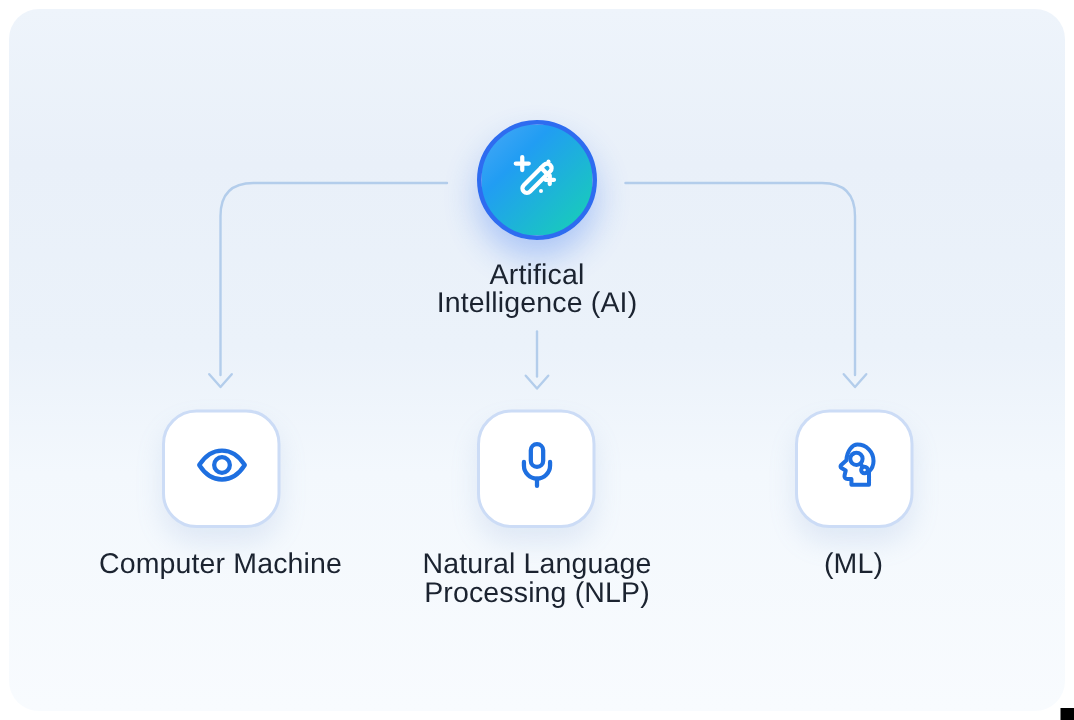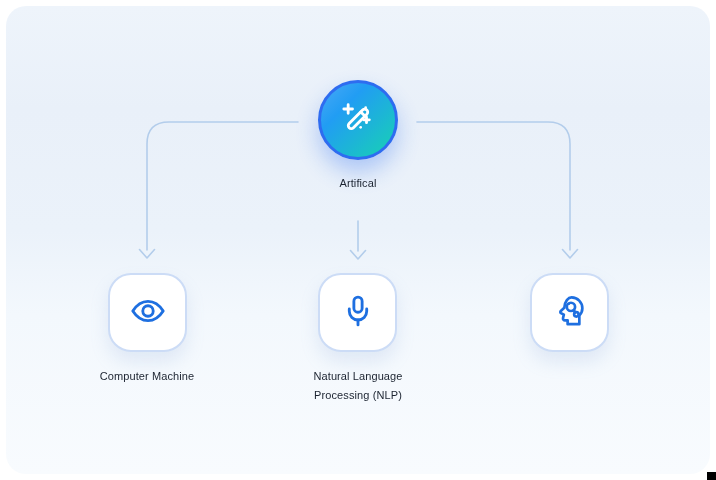--- a/index.html
+++ b/index.html
@@ -44,21 +44,21 @@
     display: flex; align-items: center; justify-content: center;
   }
   .child-node.cv  { left: 108px; }
   .child-node.nlp { left: 318px; }
   .child-node.ml  { left: 530px; }
   .node-label {
     position: absolute;
     width: 220px;
     text-align: center;
     color: #1b2330;
-    font-size: 11px;
+    font-size: 19px;
     font-weight: 500;
     line-height: 19px;
     letter-spacing: 0.1px;
   }
   .node-label.ai  { left: 248px; top: 174px; }
   .node-label.cv  { left: 37px;  top: 367px; }
   .node-label.nlp { left: 248px; top: 367px; }
   .node-label.ml  { left: 459px; top: 367px; }
   .corner-artifact {
     position: absolute;
@@ -94,20 +94,21 @@
       <path d="M10.2 8.4 L13.8 8.4" transform="rotate(45 12 12.5)"></path>
       <path d="M6.1 4 V9.2 M3.5 6.6 H8.7"></path>
       <path d="M17.1 11.4 V14.8 M15.4 13.1 H18.8"></path>
       <circle cx="16.6" cy="5.8" r="0.8" fill="#ffffff" stroke="none"></circle>
       <circle cx="13.6" cy="17.6" r="0.8" fill="#ffffff" stroke="none"></circle>
     </svg>
   </span>
 </div>
 <div class="node-label ai">
   <div>Artifical</div>
+  <div>Intelligence (AI)</div>
 </div>
 
 <div class="child-node cv">
   <span>
     <svg width="38" height="38" viewBox="0 0 24 24" fill="none" stroke="#1e6fe0" stroke-width="1.8" stroke-linecap="round" stroke-linejoin="round">
       <path d="M2.4 12 C5.2 7.6 8.4 5.9 12 5.9 C15.6 5.9 18.8 7.6 21.6 12 C18.8 16.4 15.6 18.1 12 18.1 C8.4 18.1 5.2 16.4 2.4 12 Z"></path>
       <circle cx="12" cy="12" r="3.3"></circle>
     </svg>
   </span>
 </div>
@@ -135,15 +136,16 @@
     <svg width="38" height="38" viewBox="0 0 24 24" fill="none" stroke="#1e6fe0" stroke-width="1.7" stroke-linecap="round" stroke-linejoin="round">
       <path d="M19.8 10.3 c0 1.8 -0.7 3.3 -1.9 4.5 l0 5.5 -7.4 0 0 -2.4 -1.7 0 c-0.8 0 -1.4 -0.7 -1.2 -1.5 l0.5 -2.1 -1.8 -1 c-0.5 -0.3 -0.5 -0.9 -0.1 -1.3 l2.2 -2 C8.6 5.9 11 3.4 13 3.4 c3.8 0 6.8 3.1 6.8 6.9 z"></path>
       <circle cx="12.6" cy="9.4" r="2.6"></circle>
       <path d="M14.4 11.3 L15.2 12.9"></path>
       <circle cx="16" cy="14.1" r="1.4"></circle>
       <circle cx="11.2" cy="7.5" r="0.75" fill="#1e6fe0" stroke="none"></circle>
     </svg>
   </span>
 </div>
 <div class="node-label ml">
+  <div>(ML)</div>
 </div>
 
 <div class="corner-artifact"></div>
 
 </body></html>

